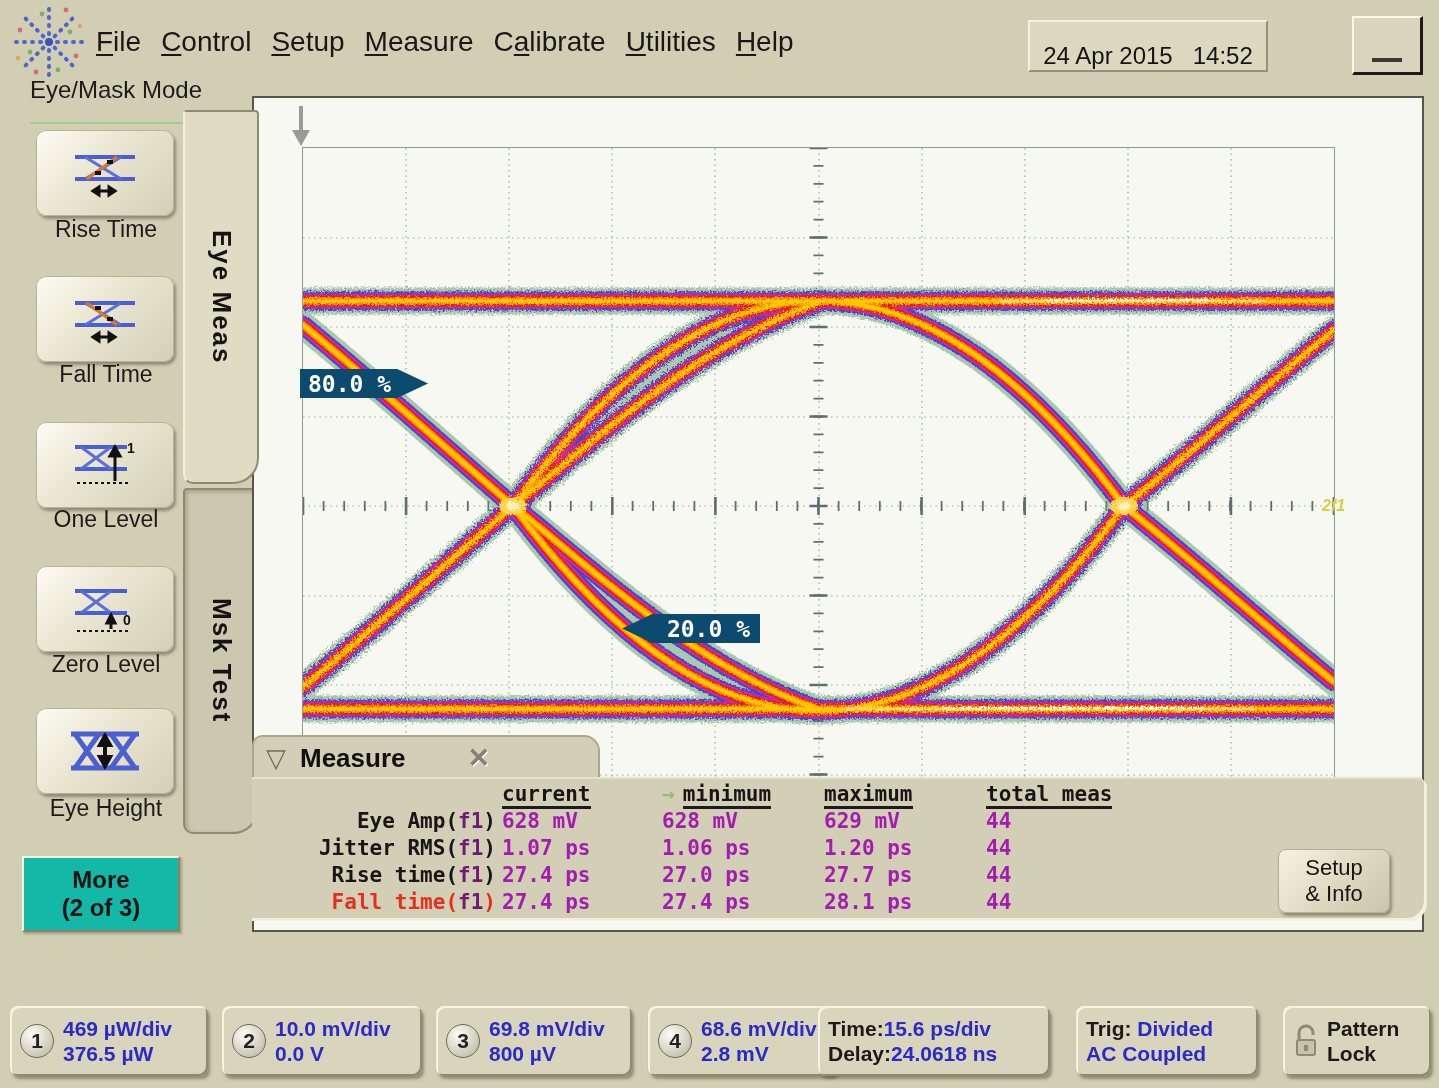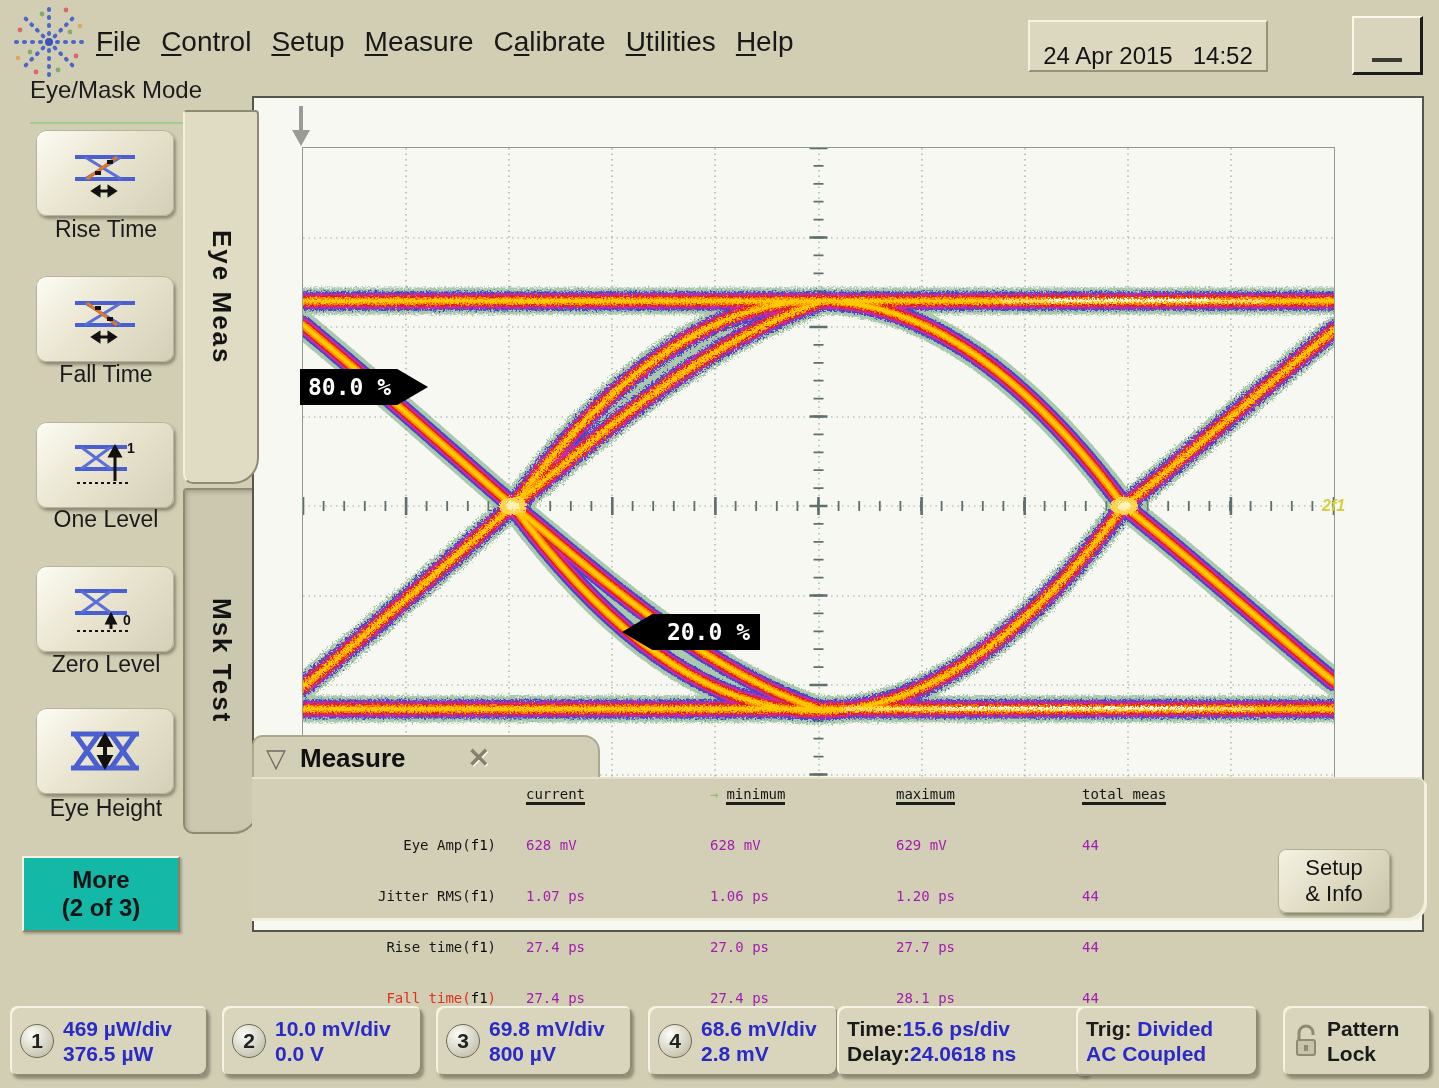--- a/index.html
+++ b/index.html
@@ -49,21 +49,21 @@
   .vtab span{writing-mode:vertical-rl;font-size:26px;font-weight:600;letter-spacing:2px;color:#141414;}
   .vtab.active{background:#e0dcc4;border-left-color:#f2efdd;top:110px;height:370px;z-index:5;}
   .vtab.inactive{background:#ccc8b0;top:488px;height:342px;box-shadow:inset 2px 2px 4px rgba(90,88,70,.35);}
   
   .display{
     position:absolute;left:252px;top:96px;width:1172px;height:836px;background:#f6f8f1;
     border:2px solid #55554a;box-sizing:border-box;z-index:1;
   }
   .grid{position:absolute;left:48px;top:49px;width:1031px;height:716px;border:1px solid #8d9a8d;}
   .thr{
-    position:absolute;height:36px;background:#000000;color:#fff;font-family:"DejaVu Sans Mono",monospace;
+    position:absolute;height:29px;background:#0c4a6e;color:#fff;font-family:"DejaVu Sans Mono",monospace;
     font-size:23px;font-weight:bold;display:flex;align-items:center;z-index:3;
   }
   .thr.high{left:46px;top:271px;width:120px;padding-left:8px;clip-path:polygon(0 0,76% 0,100% 50%,76% 100%,0 100%);}
   .thr.low{left:368px;top:516px;width:128px;justify-content:flex-end;padding-right:10px;clip-path:polygon(22% 0,100% 0,100% 100%,22% 100%,0 50%);}
   .tracetag{position:absolute;left:1068px;top:399px;color:#d6ce44;font-size:16px;font-style:italic;font-weight:bold;z-index:3;}
   .dropmark{position:absolute;left:36px;top:6px;z-index:3;}
   
   .mpanel{position:absolute;left:252px;top:735px;width:1172px;height:183px;z-index:6;}
   .mtab{
     position:absolute;left:0;top:0;width:348px;height:44px;background:#d3cfb6;
@@ -72,24 +72,24 @@
   }
   .mtab .tri{color:#6e6e64;font-size:26px;line-height:26px;}
   .mtab .mtitle{font-size:26px;font-weight:bold;color:#111;}
   .mtab .mclose{margin-left:48px;color:#84816e;font-size:27px;font-weight:bold;text-shadow:1px 1px 0 #fff;cursor:pointer;}
   .mbody{
     position:absolute;left:0;top:42px;width:1172px;height:141px;background:#d3cfb6;
     border-radius:0 6px 18px 0;box-shadow:inset 0 2px 0 #e6e2ca, 0 3px 0 #f2efdd, 3px 3px 0 #f2efdd;
   }
   .mtable{
     position:absolute;left:4px;top:4px;display:grid;grid-template-columns:246px 160px 162px 162px 240px;
-    font-family:"DejaVu Sans Mono",monospace;font-size:14px;font-weight:normal;line-height:27px;gap:24px;
+    font-family:"DejaVu Sans Mono",monospace;font-size:21px;font-weight:bold;line-height:27px;
   }
   .mtable .lab{text-align:right;padding-right:6px;color:#161616;white-space:pre;}
-  .mtable .lab .tag{color:#000000;}
+  .mtable .lab .tag{color:#701a75;}
   .mtable .rowred, .mtable .rowred .post, .mtable .rowred .pre{color:#e2301c;}
   .mtable .val{color:#a21caf;}
   .mhead span{border-bottom:3px solid #1c1c1c;padding-bottom:0px;color:#161616;}
   .mhead .arrow{color:#8fbf72;border:none;margin-right:8px;}
   .setupbtn{
     position:absolute;right:34px;top:72px;width:112px;height:64px;border-radius:8px;
     background:linear-gradient(135deg,#f6f3e3 0%,#ddd9c1 55%,#c9c5ad 100%);
     box-shadow:2px 3px 3px rgba(90,88,70,.55), inset 0 0 0 1px #b2ae96;
     display:flex;flex-direction:column;align-items:center;justify-content:center;
     font-size:22px;line-height:26px;color:#141414;cursor:pointer;
@@ -431,21 +431,21 @@
         <div>800 µV</div>
       </div>
   </div>
   <div class="statusbtn" style="left:648px;width:190px;">
     <div class="chbadge">4</div>
     <div class="chtext">
         <div>68.6 mV/div</div>
         <div>2.8 mV</div>
       </div>
   </div>
-  <div class="statusbtn" style="left:837px;width:254px;">
+  <div class="statusbtn" style="left:818px;width:232px;">
     <div class="chtext">
       <div><span class="blk">Time:</span><span>15.6 ps/div</span></div>
       <div><span class="blk">Delay:</span><span>24.0618 ns</span></div>
     </div>
   </div>
   <div class="statusbtn" style="left:1076px;width:182px;">
     <div class="chtext">
       <div><span class="blk uline">Trig: </span><span>Divided</span></div>
       <div><span>AC Coupled</span></div>
     </div>

